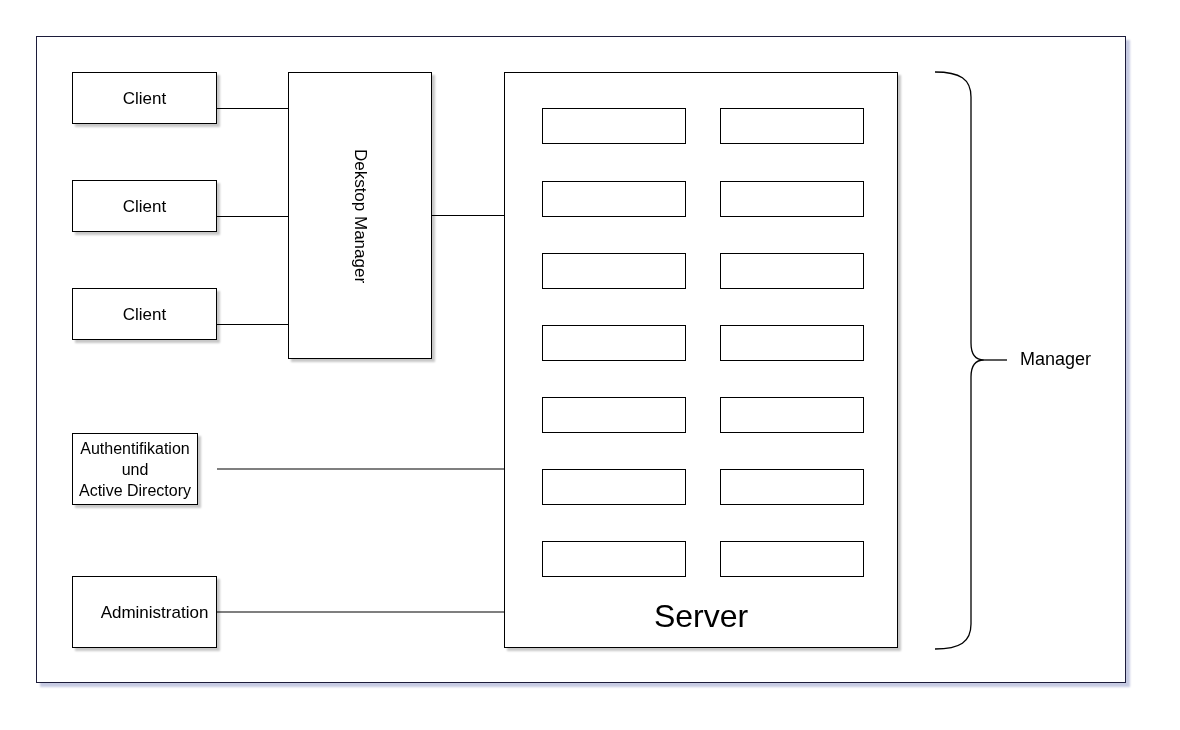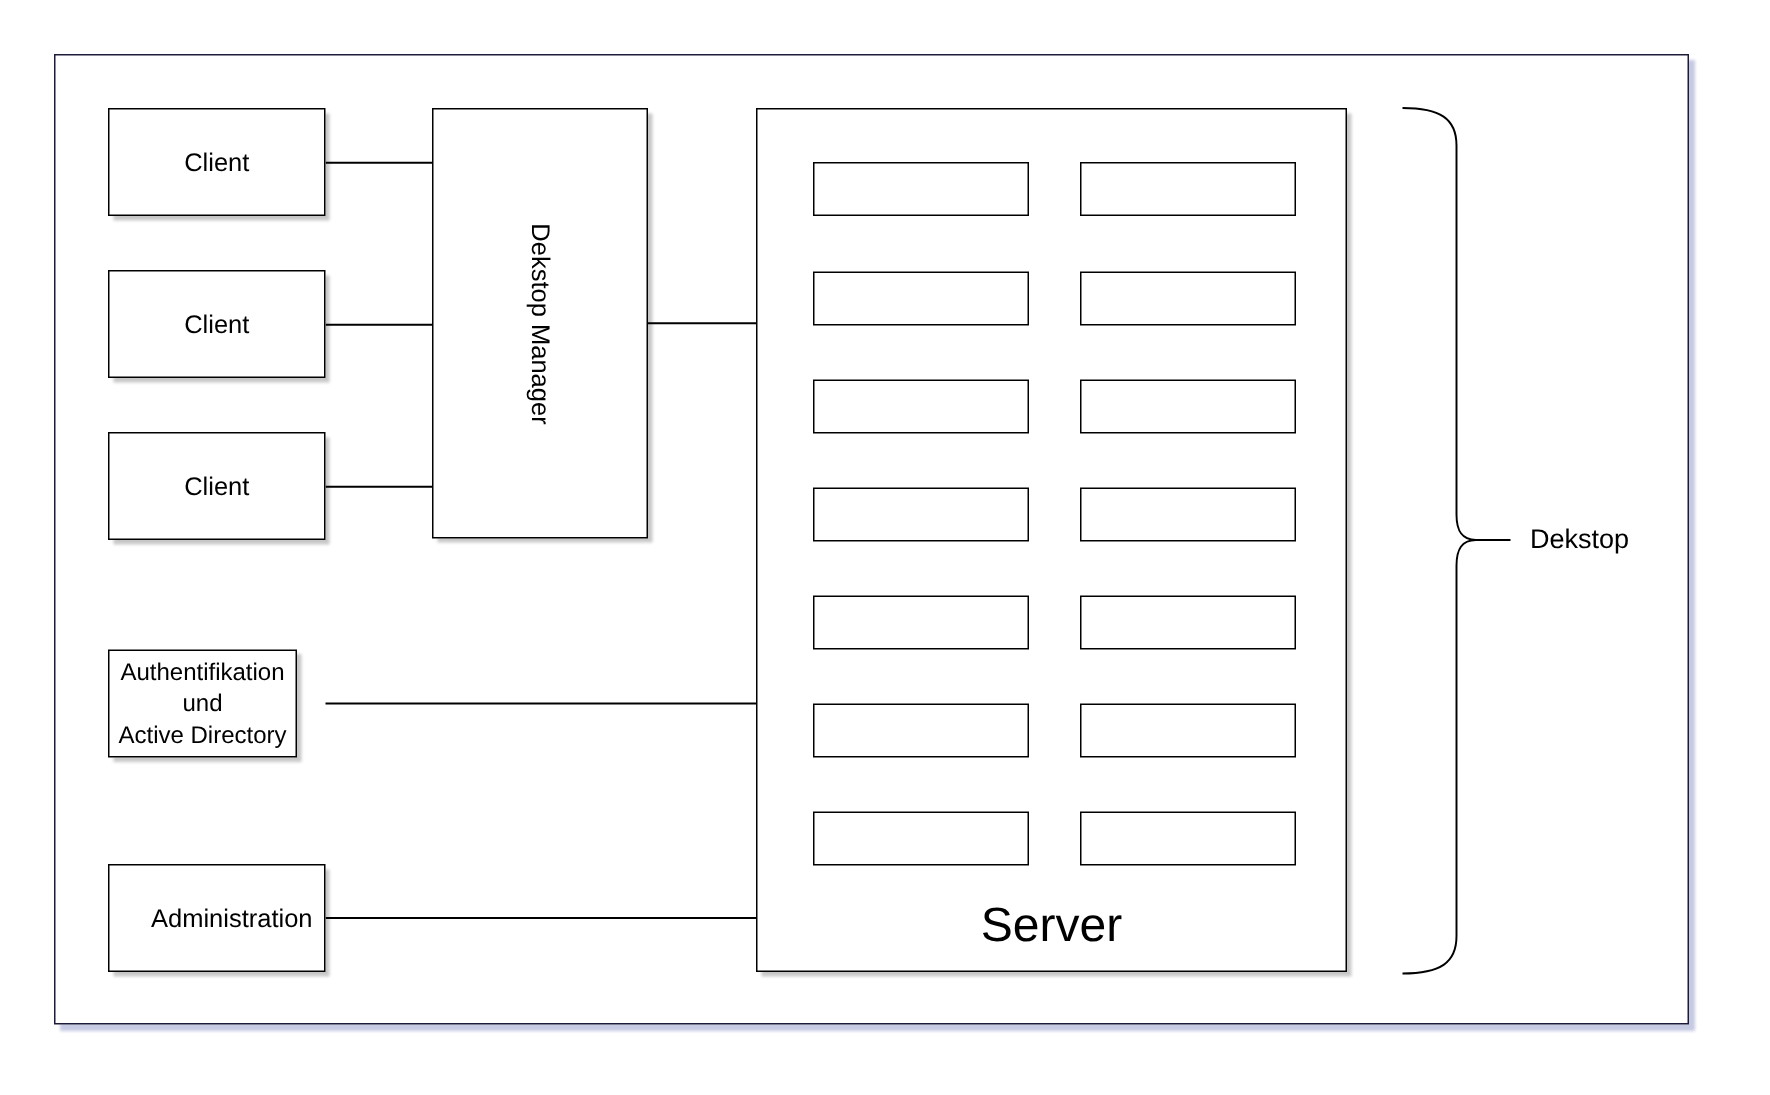--- a/index.html
+++ b/index.html
@@ -24,21 +24,21 @@
     box-shadow:4px 4px 2px 0 var(--frame-shadow);
   }
   .wires{position:absolute;left:0;top:0;width:1180px;height:730px;pointer-events:none;}
   .box{
     position:absolute;background:var(--shape-fill);
     border:1.5px solid var(--shape-border);
     box-shadow:3px 3px 2px rgba(0,0,0,0.22);
     display:flex;align-items:center;justify-content:center;
     text-align:center;font-size:17px;line-height:21px;
   }
-  .client{left:72px;width:145px;height:72px;text-align:right;}
+  .client{left:72px;width:145px;height:52px;text-align:right;}
   .client-1{top:72px;}
   .client-2{top:180px;}
   .client-3{top:288px;}
   .dm{left:288px;top:72px;width:144px;height:287px;}
   .vtext{
     position:absolute;left:50%;top:50%;
     transform:translate(-50%,-50%) rotate(90deg);
     white-space:nowrap;font-size:17px;
   }
   .server{left:504px;top:72px;width:394px;height:576px;align-items:flex-end;}
@@ -118,15 +118,15 @@
   <div class="box auth">
     <span class="multiline">Authentifikation
 und
 Active Directory</span>
   </div>
 
   <div class="box admin">
     <span>Administration</span>
   </div>
 
-  <div class="desktops-label">Dekstop</div>
+  <div class="desktops-label">Manager</div>
 
 </div>
 
 </body></html>

